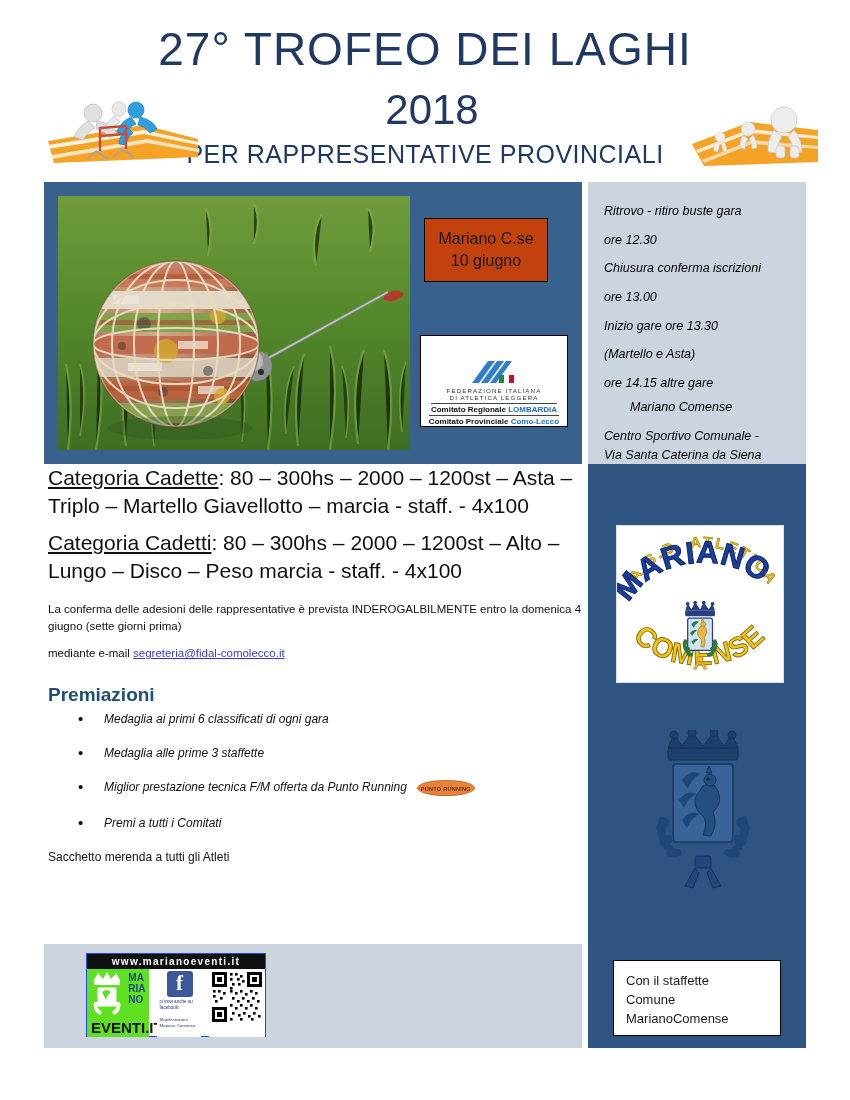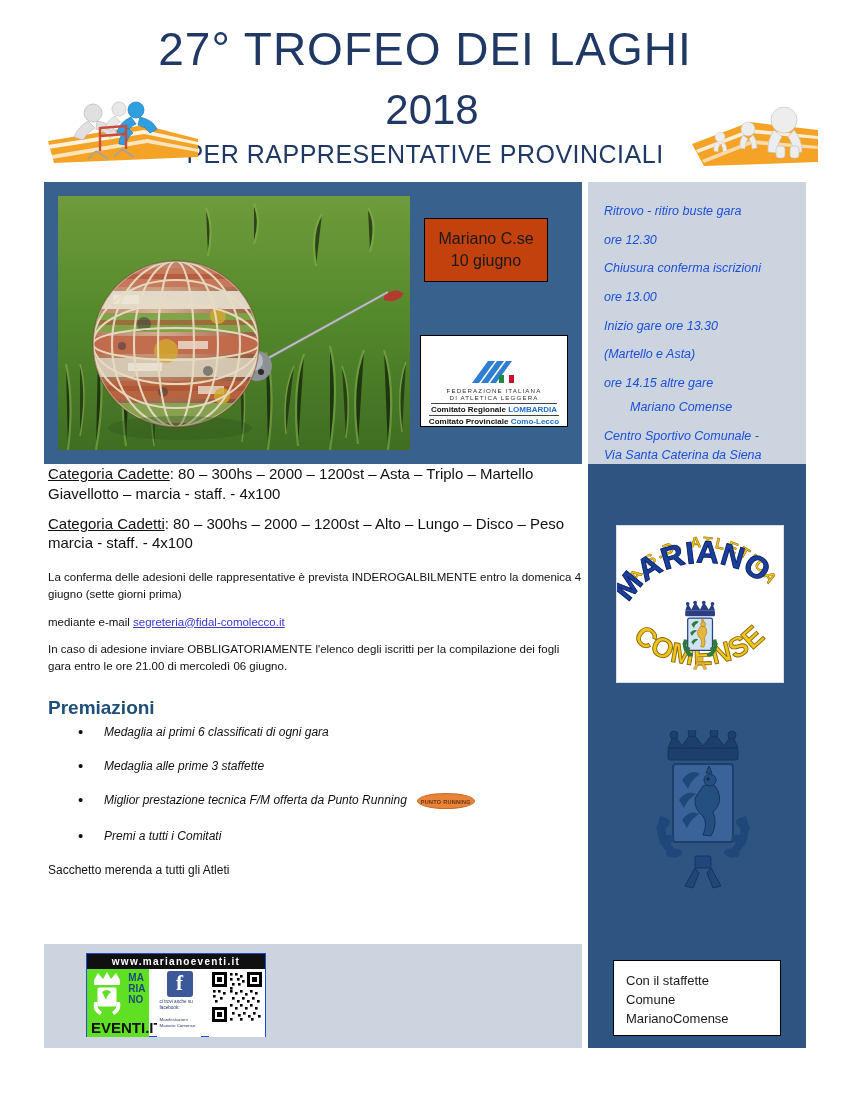--- a/index.html
+++ b/index.html
@@ -85,40 +85,40 @@
   .fidal-row2 .hl2 { color: #1f6fc4; font-weight: bold; }
 
   
   .panel-info {
     position: absolute; left: 588px; top: 182px;
     width: 218px; height: 282px;
     background: #ccd5df;
     padding: 22px 10px 0 16px;
   }
   .info-line {
-    font-size: 12.5px; font-style: italic; color: #1d4ed8;
+    font-size: 12.5px; font-style: italic; color: #000000;
     line-height: 1.25; margin-bottom: 13px;
     font-family: "Liberation Sans", sans-serif;
   }
   .info-line.tight { margin-bottom: 9px; }
   .info-line.indent { text-indent: 26px; margin-bottom: 13px; }
   .info-line.venue { margin-bottom: 3px; }
 
   
   .content-white {
     position: absolute; left: 44px; top: 464px;
     width: 538px; height: 472px;
     background: #ffffff;
   }
   .h-section {
     font-size: 19px; font-weight: bold; color: #1f4e79;
     margin: 0 0 6px 4px;
   }
   .cat-line {
-    font-size: 15px; color: #111; line-height: 1.32;
+    font-size: 21px; color: #111; line-height: 1.32;
     margin: 0 0 10px 4px;
   }
   .cat-line u { text-decoration: underline; }
   .body-para {
     font-size: 11.5px; color: #111; line-height: 1.45;
     margin: 0 0 11px 4px;
   }
   .mail-link { color: #3a3ad0; text-decoration: underline; }
 
   ul.prem { list-style: none; margin: 4px 0 0 34px; padding: 0; }
@@ -447,21 +447,20 @@
   <div class="cat-line">
     <u>Categoria Cadetti</u><span>:    80 – 300hs – 2000 – 1200st – Alto – Lungo – Disco – Peso marcia - staff. - 4x100</span>
   </div>
 
   <div class="body-para" style="margin-top:16px">La conferma delle adesioni delle rappresentative è prevista INDEROGALBILMENTE entro la domenica 4 giugno (sette giorni prima)</div>
 
   <div class="body-para">
     <span>mediante e-mail </span><a class="mail-link" href="#">segreteria@fidal-comolecco.it</a>
   </div>
 
-  <div class="body-para">In caso di adesione inviare  OBBLIGATORIAMENTE l'elenco degli iscritti per la compilazione dei fogli gara entro le ore 21.00 di mercoledì  06 giugno.</div>
 
   <div class="h-section" style="margin-top:22px">Premiazioni</div>
 
   <ul class="prem">
     <li><span>Medaglia ai primi 6 classificati di ogni gara</span></li>
     <li><span>Medaglia alle prime 3 staffette</span></li>
     <li><span>Miglior prestazione tecnica F/M offerta da Punto Running</span><span class="punto-logo">PUNTO RUNNING</span></li>
     <li><span>Premi a tutti i Comitati</span></li>
   </ul>
 

